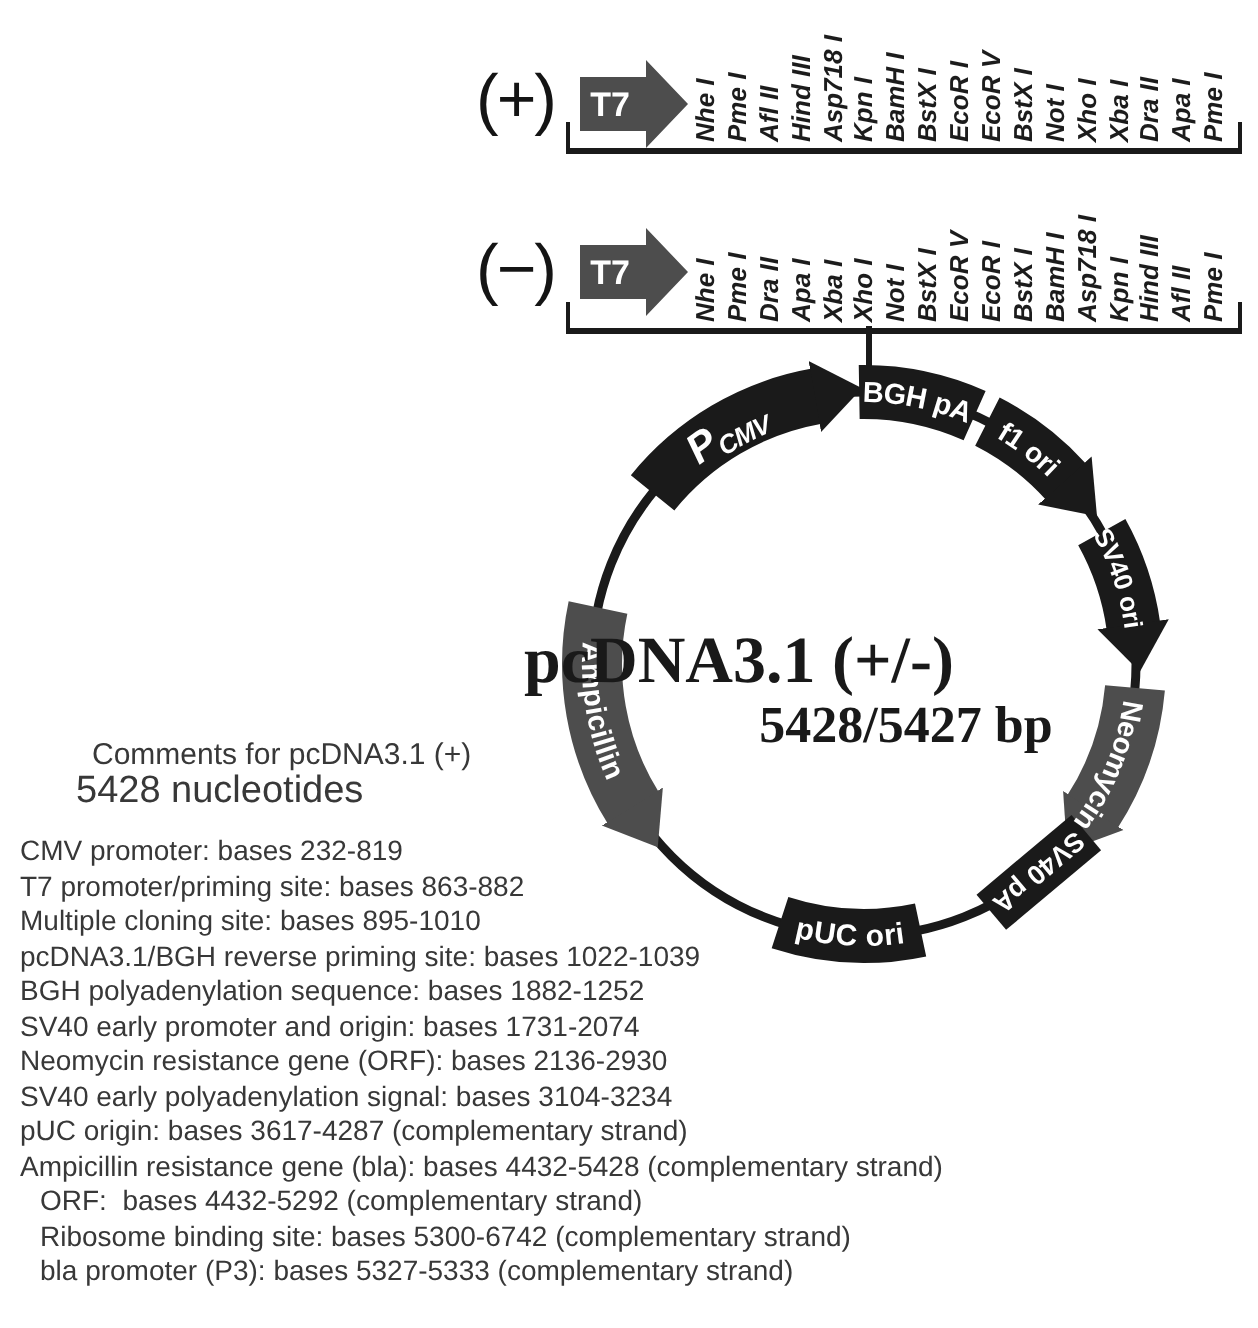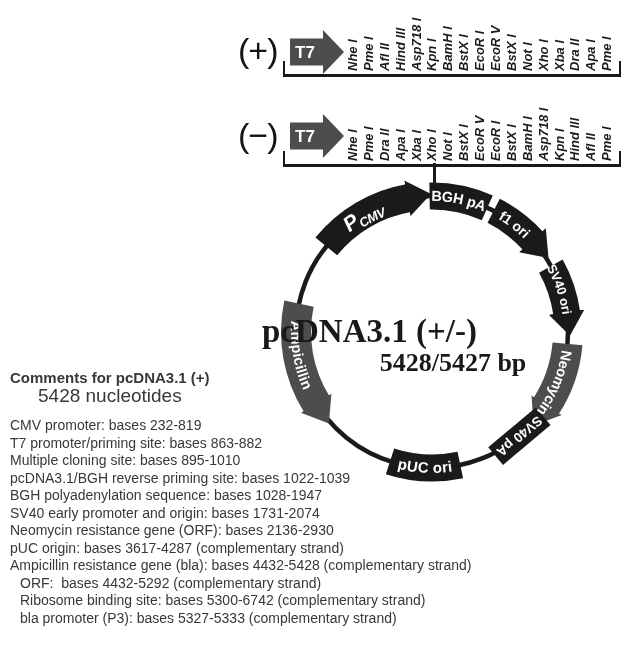--- a/index.html
+++ b/index.html
@@ -18,21 +18,21 @@
   
   .mapsvg{position:absolute;left:0;top:0;width:629px;height:664px;}
   .curvetext{fill:#ffffff;font-weight:bold;font-family:"Liberation Sans",sans-serif;}
   
   .ctitle{position:absolute;left:262px;top:313px;width:348px;text-align:left;
           font-family:"Liberation Serif",serif;font-weight:bold;font-size:33px;color:#191919;line-height:36px;}
   .csub{position:absolute;left:279px;top:349px;width:348px;text-align:center;
         font-family:"Liberation Serif",serif;font-weight:bold;font-size:26px;color:#191919;line-height:28px;}
   
   .comments{position:absolute;left:10px;top:369px;width:520px;color:#383838;}
-  .c-title{font-size:15px;font-weight:bold;line-height:18px;white-space:pre;}
+  .c-title{font-size:15px;font-weight:normal;line-height:18px;white-space:pre;margin-left:36px;}
   .c-sub{font-size:19px;line-height:18px;padding-left:28px;white-space:pre;margin-bottom:12px;}
   .c-line{font-size:14px;line-height:17.5px;white-space:pre;}
   .c-line.indent{padding-left:10px;}
   .c-line .it{}
 </style>
 </head>
 <body>
 
 <div class="page">
 
@@ -214,23 +214,24 @@
   <div class="ctitle">pcDNA3.1 (+/-)</div>
   <div class="csub">5428/5427 bp</div>
 
   <div class="comments">
     <div class="c-title">Comments for pcDNA3.1 (+)</div>
     <div class="c-sub">5428 nucleotides</div>
     <div class="c-line"><span>CMV promoter: bases 232-819</span></div>
     <div class="c-line"><span>T7 promoter/priming site: bases 863-882</span></div>
     <div class="c-line"><span>Multiple cloning site: bases 895-1010</span></div>
     <div class="c-line"><span>pcDNA3.1/BGH reverse priming site: bases 1022-1039</span></div>
-    <div class="c-line"><span>BGH polyadenylation sequence: bases 1028-1947</span></div>
+    <div class="c-line"><span>BGH polyadenylation sequence: bases 1882-1252</span></div>
     <div class="c-line"><span>SV40 early promoter and origin: bases 1731-2074</span></div>
     <div class="c-line"><span>Neomycin resistance gene (ORF): bases 2136-2930</span></div>
+    <div class="c-line"><span>SV40 early polyadenylation signal: bases 3104-3234</span></div>
     <div class="c-line"><span>pUC origin: bases 3617-4287 (complementary strand)</span></div>
     <div class="c-line"><span>Ampicillin resistance gene (</span><span class="it">bla</span><span>): bases 4432-5428 (complementary strand)</span></div>
     <div class="c-line indent"><span>ORF:  bases 4432-5292 (complementary strand)</span></div>
     <div class="c-line indent"><span>Ribosome binding site: bases 5300-6742 (complementary strand)</span></div>
     <div class="c-line indent"><span class="it">bla</span><span> promoter (P3): bases 5327-5333 (complementary strand)</span></div>
   </div>
 
 </div>
 
 </body></html>

